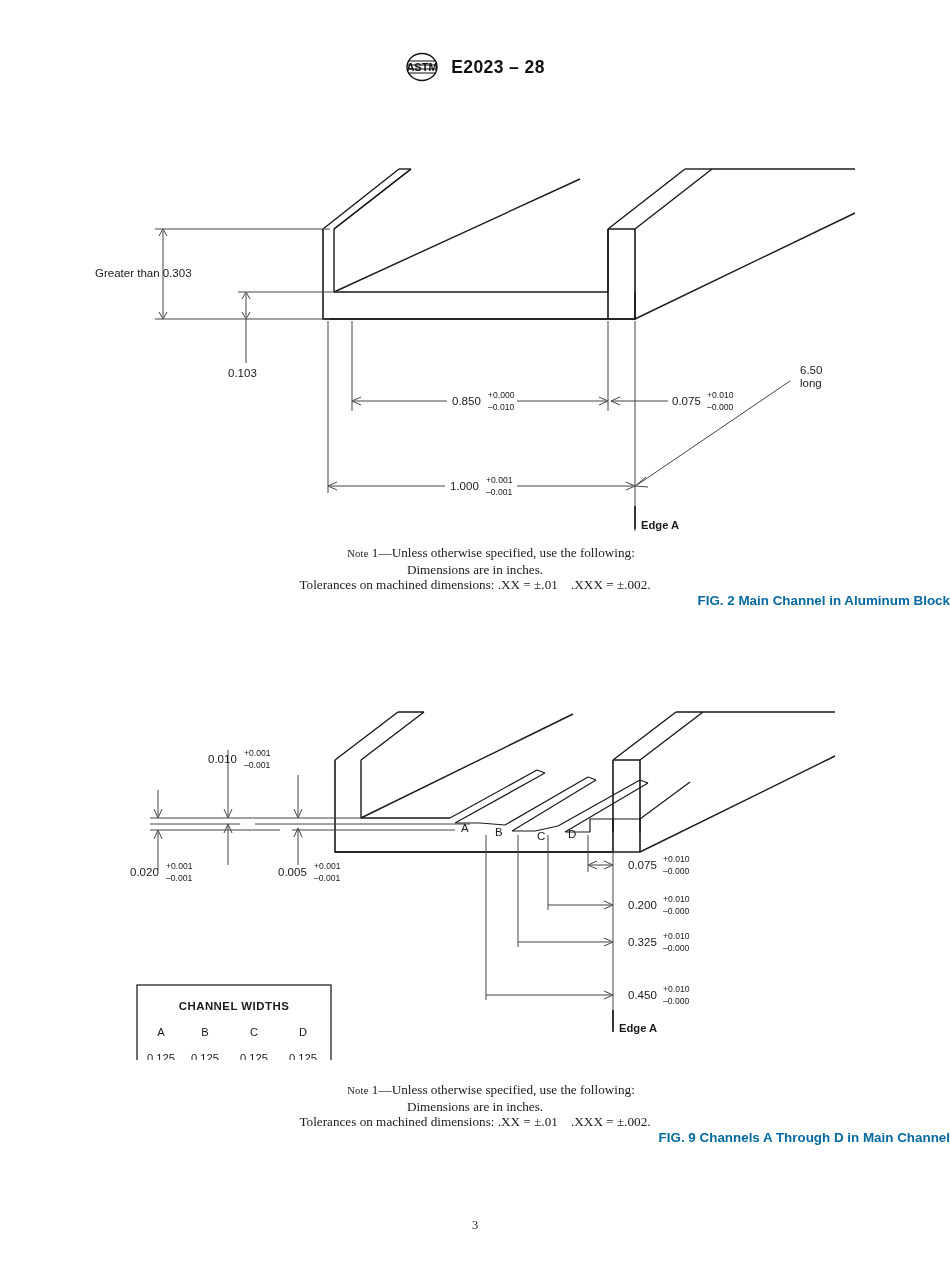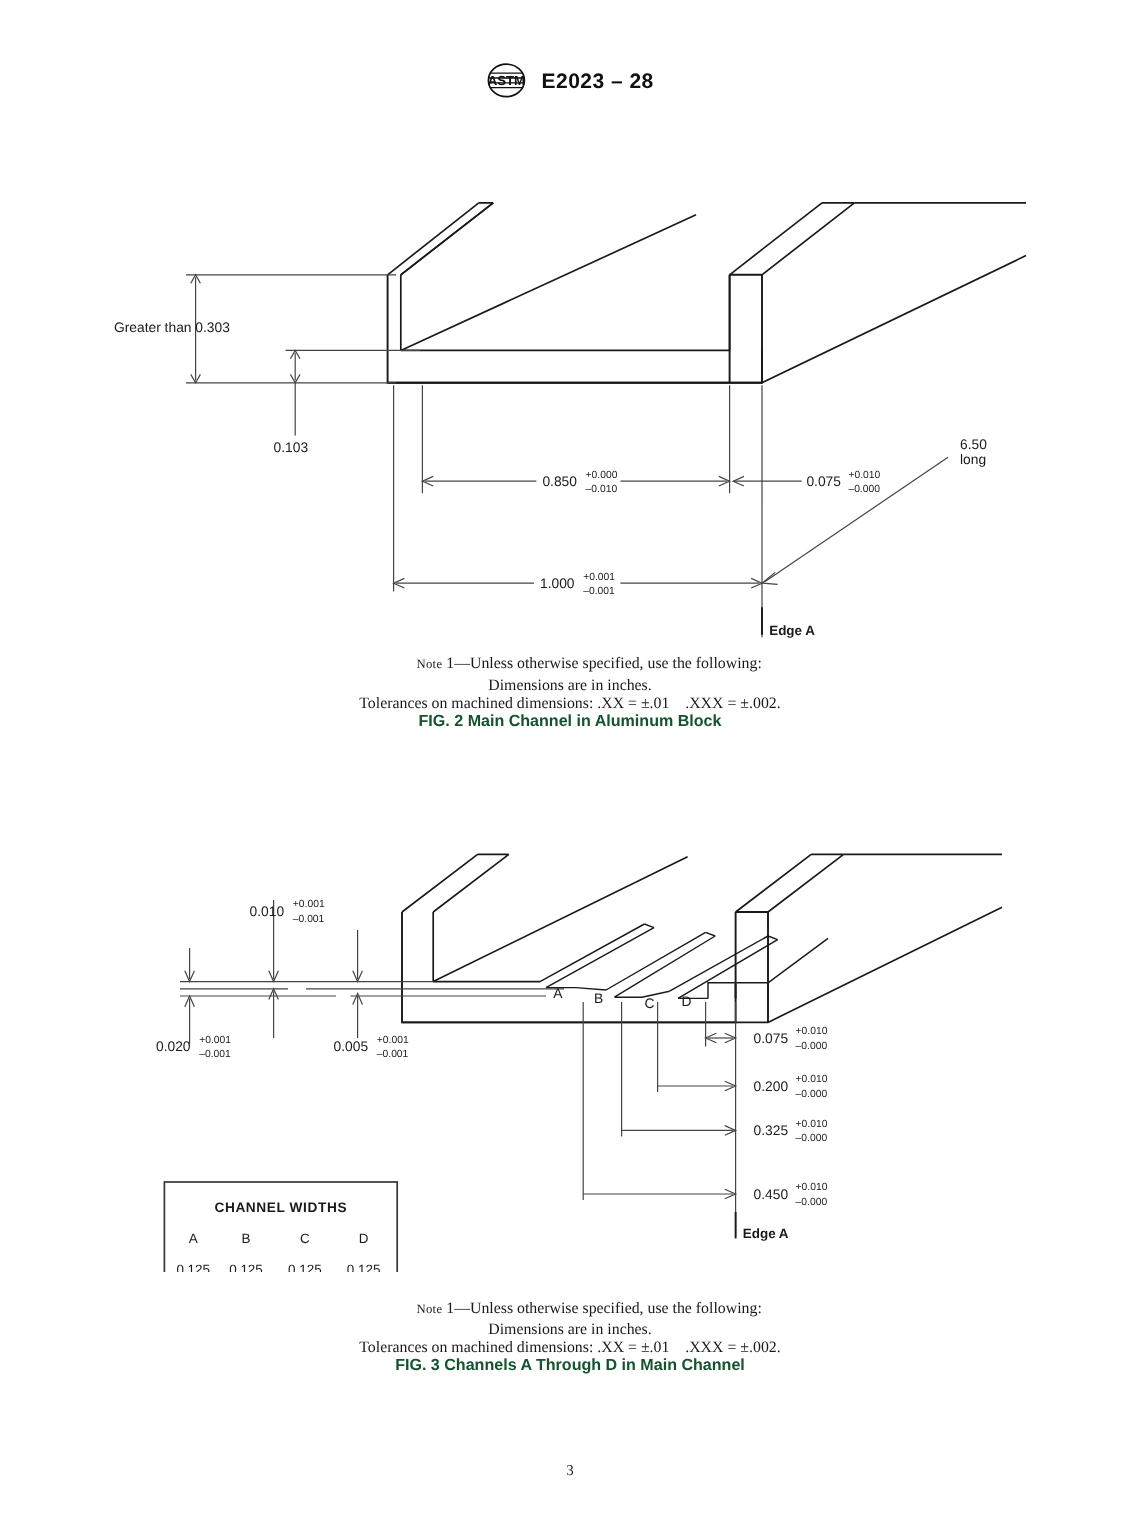--- a/index.html
+++ b/index.html
@@ -67,25 +67,25 @@
     color: #1a1a1a;
   }
   .note-sc {
     font-size: 10.6px;
     letter-spacing: 0.2px;
     margin-left: 32px;
   }
   .caption {
     position: absolute;
     width: 950px;
-    text-align: center;
+    text-align: right;
     font-family: "Liberation Sans", sans-serif;
     font-weight: bold;
     font-size: 13.4px;
-    color: #14532d;
+    color: #0369a1;
   }
 
   .page-number {
     position: absolute;
     left: 0;
     top: 1218px;
     width: 950px;
     text-align: center;
     font-family: "Liberation Serif", serif;
     font-size: 12.5px;
@@ -359,17 +359,17 @@
 
   <div class="note-block" style="top:1082px;">
     <div>
       <span class="note-sc">Note</span><span> 1</span><span>—Unless otherwise specified, use the following:</span>
     </div>
     <div>Dimensions are in inches.</div>
     <div>
       <span>Tolerances on machined dimensions: .XX = </span><span>±.01</span>&nbsp;&nbsp;&nbsp;&nbsp;<span>.XXX = </span><span>±.002.</span>
     </div>
   </div>
-  <div class="caption" style="top:1130px;">FIG. 3 Channels A Through D in Main Channel</div>
+  <div class="caption" style="top:1130px;">FIG. 9 Channels A Through D in Main Channel</div>
 
   <div class="page-number">3</div>
 
 </div>
 
 </body></html>

